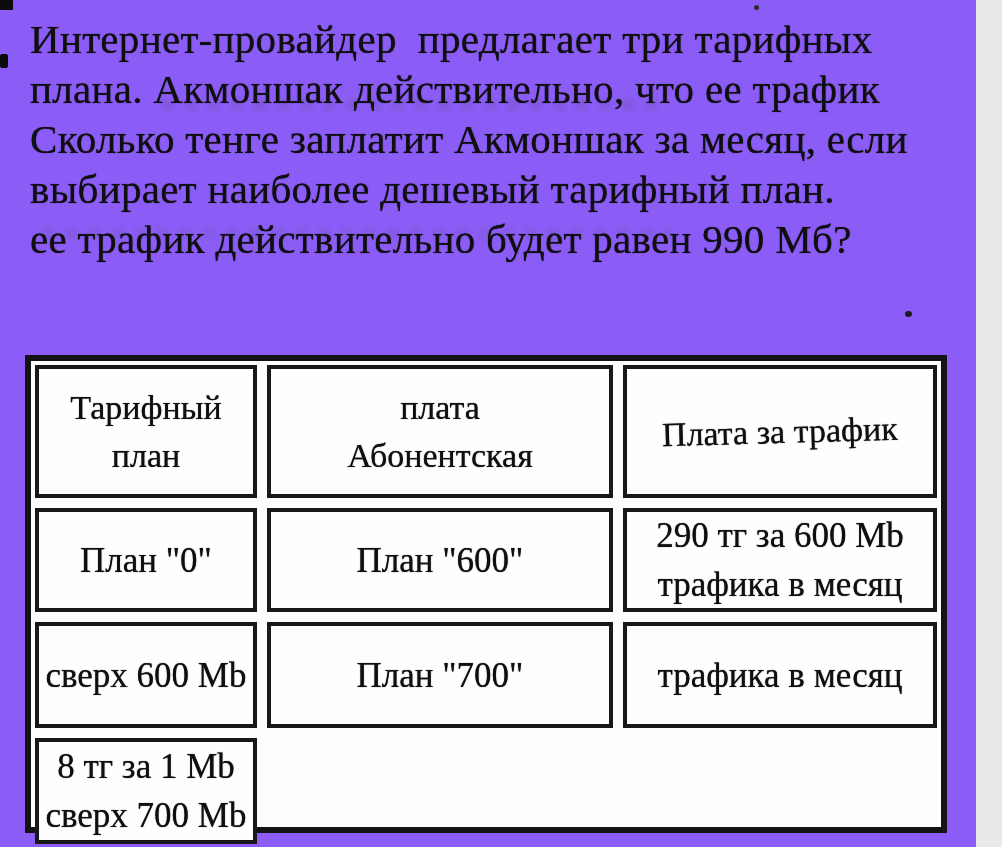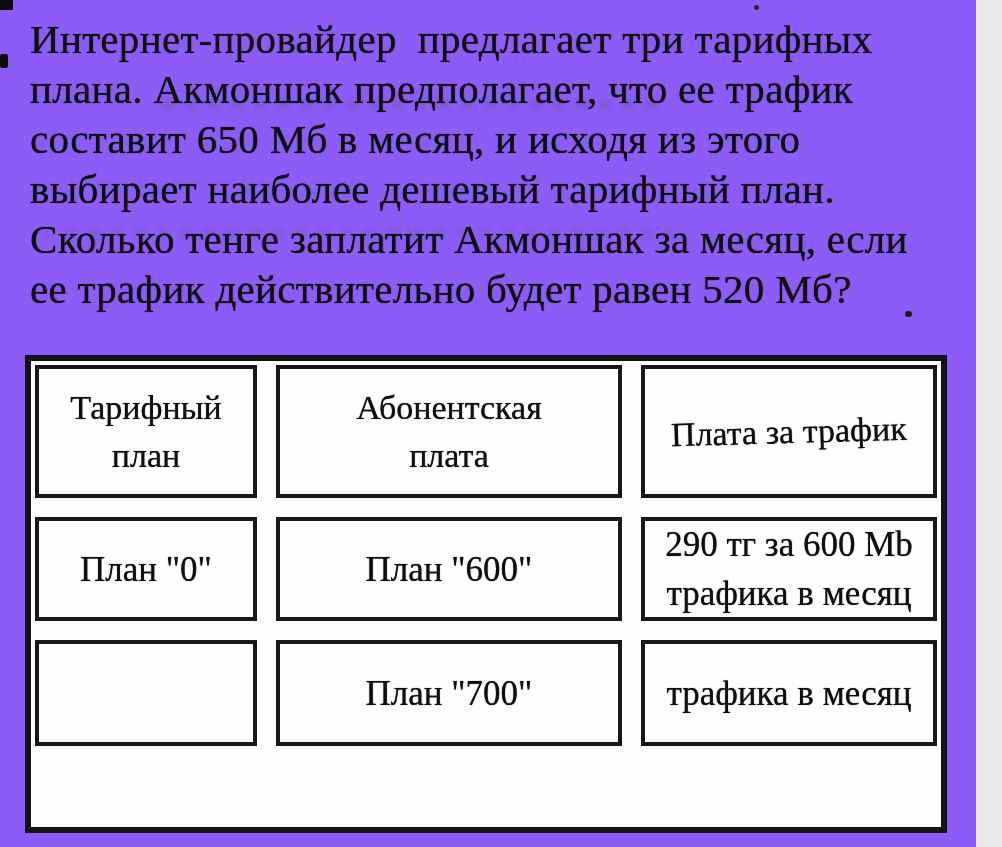--- a/index.html
+++ b/index.html
@@ -31,21 +31,21 @@
     left: 25px;
     top: 355px;
     width: 922px;
     height: 478px;
     box-sizing: border-box;
     border: 6px solid #131313;
     padding: 4px;
     display: grid;
     grid-template-columns: 222px 346px 1fr;
     grid-template-rows: 133px 104px 106px 1fr;
-    gap: 19px;
+    gap: 10px;
     background: #fdfdfc;
   }
   .cell {
     box-sizing: border-box;
     border: 4px solid #181818;
     background: #fefefe;
     display: flex;
     flex-direction: column;
     align-items: center;
     justify-content: center;
@@ -85,56 +85,60 @@
   <div class="artifact list-dot"></div>
   <div class="artifact scan-line"></div>
   <div class="artifact dot-a"></div>
   <div class="artifact dot-b"></div>
   <div class="ghost g1"></div>
   <div class="ghost g2"></div>
   <div class="ghost g3"></div>
 
   <div class="problem">
     <div class="pline">Интернет-провайдер  предлагает три тарифных</div>
-    <div class="pline">плана. Акмоншак предполагает, что ее трафик</div>
-    <div class="pline">составит 650 Мб в месяц, и исходя из этого</div>
+    <div class="pline">плана. Акмоншак действительно, что ее трафик</div>
+    <div class="pline">Сколько тенге заплатит Акмоншак за месяц, если</div>
     <div class="pline">выбирает наиболее дешевый тарифный план.</div>
-    <div class="pline">Сколько тенге заплатит Акмоншак за месяц, если</div>
-    <div class="pline">ее трафик действительно будет равен 520 Мб?</div>
+    <div class="pline">ее трафик действительно будет равен 990 Мб?</div>
   </div>
 
   <div class="tariff-table">
 
     <div class="cell head">
       <div>Тарифный</div>
       <div>план</div>
     </div>
     <div class="cell head">
+      <div>плата</div>
       <div>Абонентская</div>
-      <div>плата</div>
     </div>
     <div class="cell head">
       <div class="tilt">Плата за трафик</div>
     </div>
 
     <div class="cell">
       <div>План "0"</div>
     </div>
 
     <div class="cell">
       <div>План "600"</div>
     </div>
     <div class="cell">
       <div>290 тг за 600 Mb</div>
       <div>трафика в месяц</div>
     </div>
     <div class="cell">
+      <div>сверх 600 Mb</div>
     </div>
 
     <div class="cell">
       <div>План "700"</div>
     </div>
     <div class="cell">
       <div>трафика в месяц</div>
     </div>
+    <div class="cell">
+      <div>8 тг за 1 Mb</div>
+      <div>сверх 700 Mb</div>
+    </div>
 
   </div>
 </div>
 
 </body></html>

